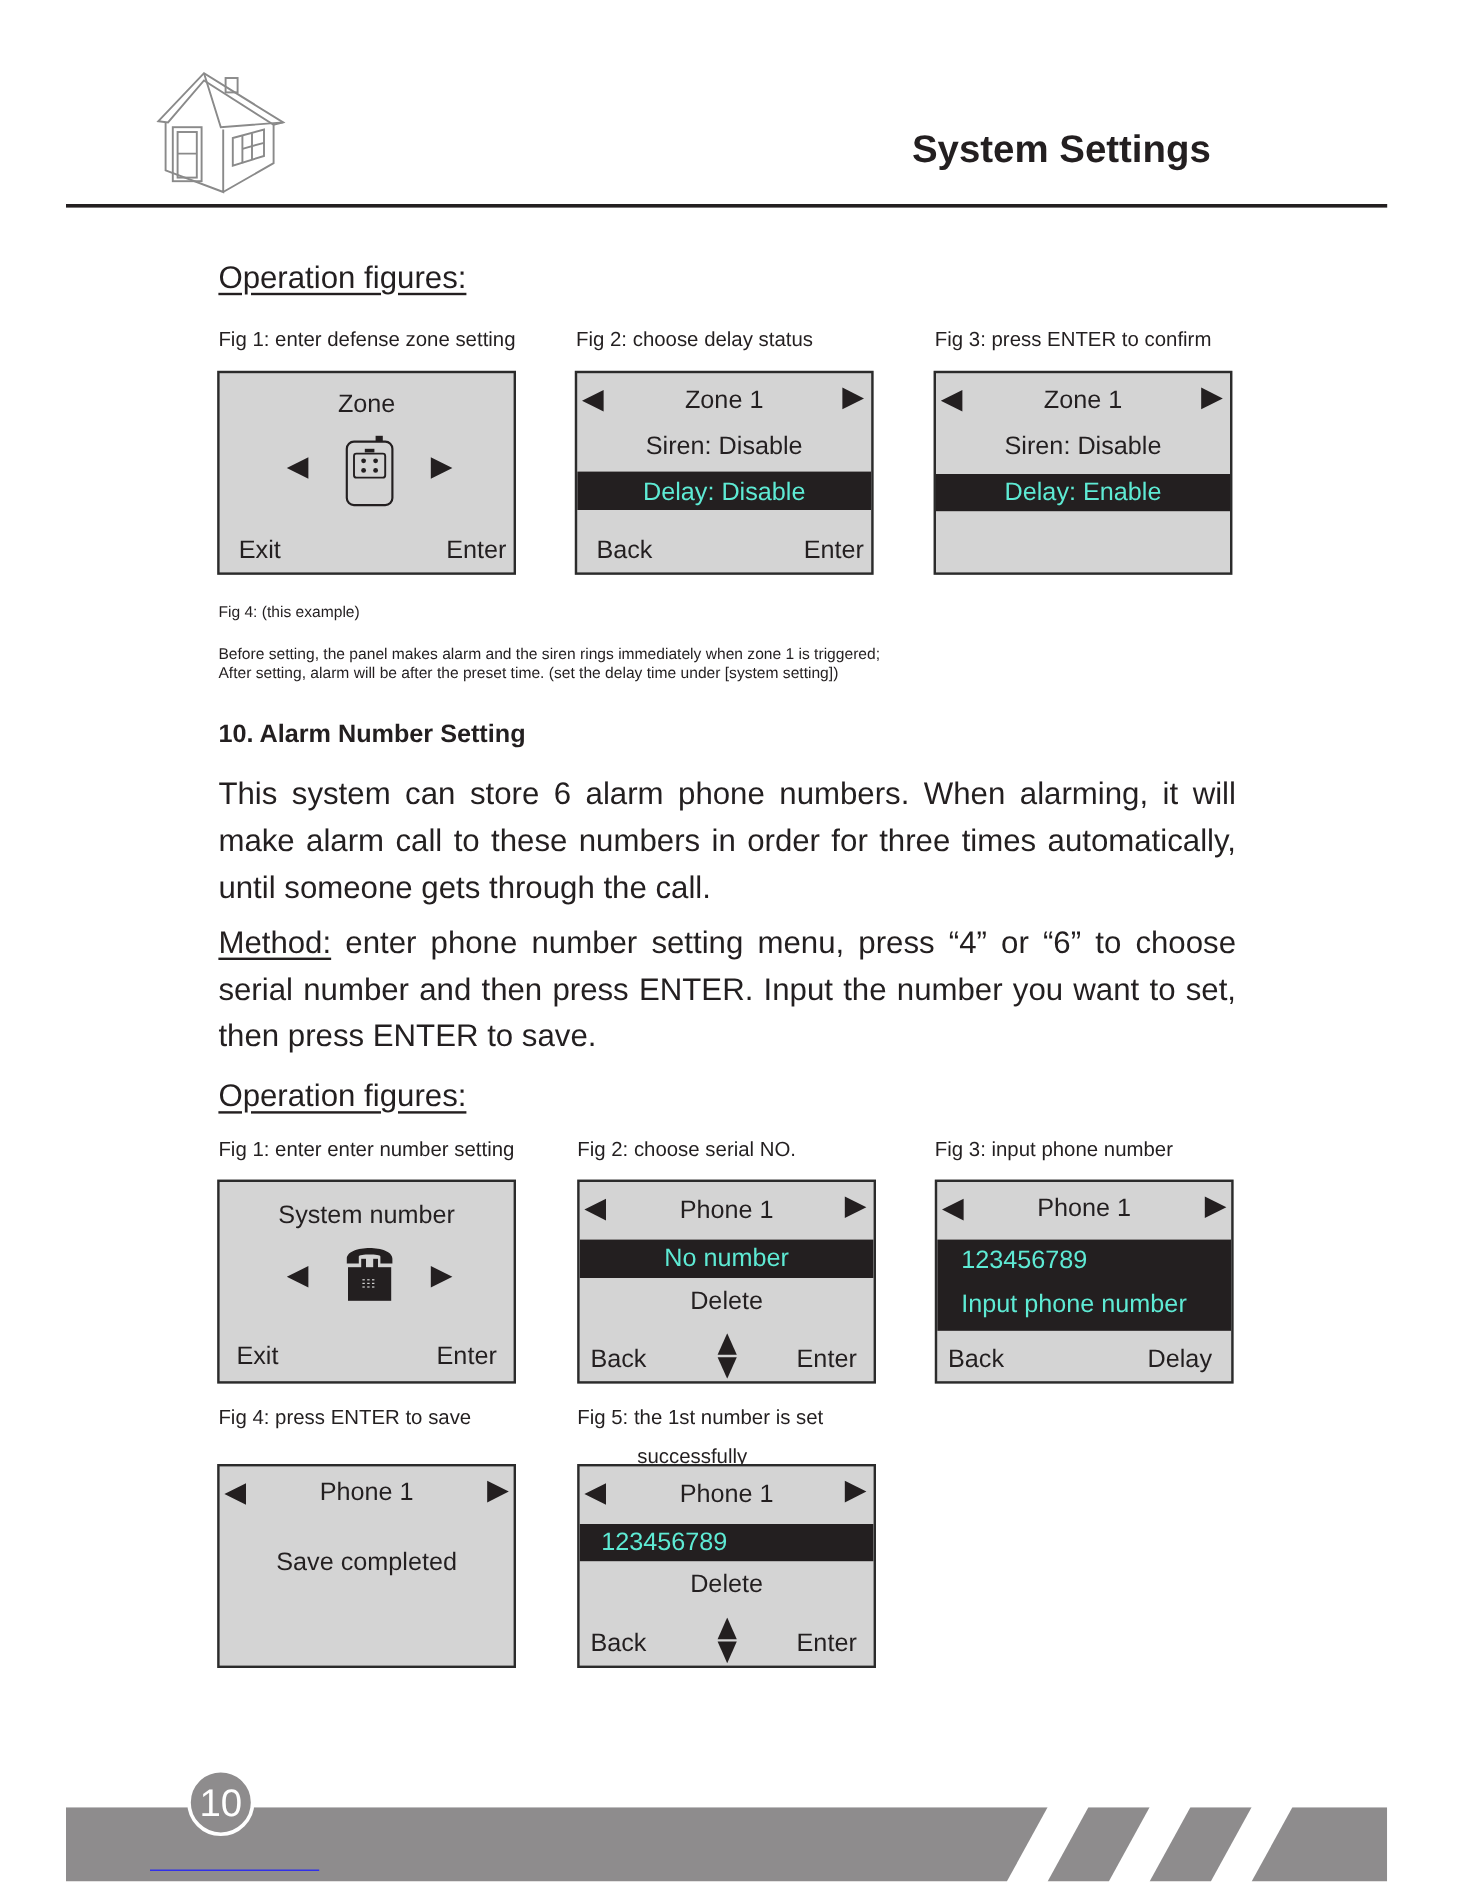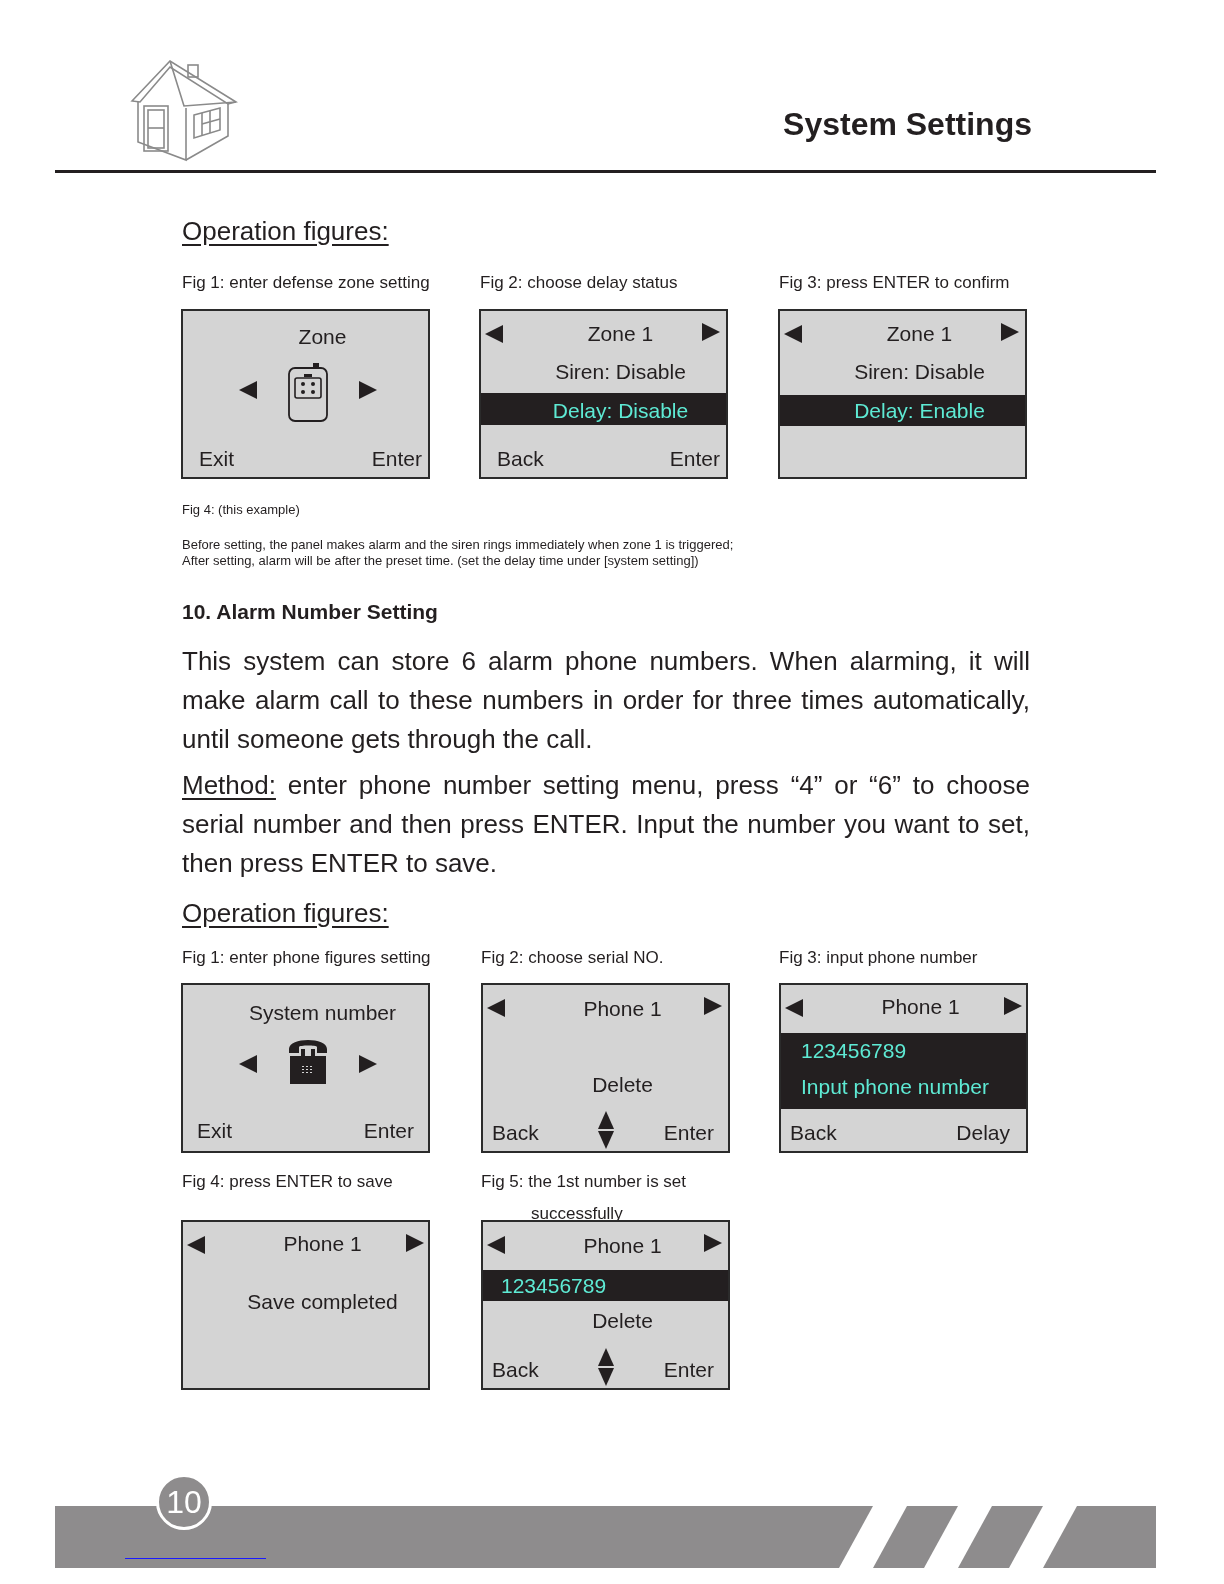--- a/index.html
+++ b/index.html
@@ -1,25 +1,25 @@
 <!DOCTYPE html>
 <html><head>
 <meta charset="utf-8">
 <style>
   html, body { margin:0; padding:0; background:#fff; }
   body { width:1224px; height:1584px; position:relative; overflow:hidden;
          font-family:"Liberation Sans", sans-serif; color:#231f20; }
   .abs { position:absolute; }
   .house { left:128px; top:58px; width:110px; height:106px; }
-  .page-title { left:760px; top:106px; width:272px; text-align:right; font-size:32px; font-weight:bold; color:#231f20; }
+  .page-title { left:760px; top:106px; width:272px; text-align:left; font-size:32px; font-weight:bold; color:#231f20; }
   .header-rule { left:55px; top:170px; width:1101px; height:3px; background:#231f20; }
   .op-title { left:182px; font-size:26px; text-decoration:underline; text-underline-offset:4px; color:#231f20; }
   .caption { font-size:17px; color:#231f20; white-space:nowrap; }
   .lcd { position:absolute; width:249px; height:170px; background:#d4d4d4; border:2px solid #2b2b2b; box-sizing:border-box; overflow:hidden; font-size:21px; }
-  .lcd .row { position:absolute; left:0; width:100%; text-align:center; white-space:nowrap;padding-left:17px; }
+  .lcd .row { position:absolute; left:0; width:100%; text-align:center; white-space:nowrap; }
   .lcd .hl { background:#231f20; color:#5eead4; }
   .lcd .soft-l { position:absolute; left:16px; bottom:6px; }
   .lcd .soft-r { position:absolute; right:6px; bottom:6px; }
   .tri-l { width:0; height:0; border-top:9px solid transparent; border-bottom:9px solid transparent; border-right:18px solid #231f20; position:absolute; }
   .tri-r { width:0; height:0; border-top:9px solid transparent; border-bottom:9px solid transparent; border-left:18px solid #231f20; position:absolute; }
   .updown { position:absolute; left:50%; margin-left:-9px; width:18px; height:38px; }
   .body-text { left:182px; width:848px; font-size:26px; line-height:39px; text-align:justify; color:#231f20; }
   .section-h { left:182px; top:600px; font-size:21px; font-weight:bold; }
   .note { left:182px; font-size:13px; line-height:26px; }
   .footer-bar { left:55px; top:1506px; width:1101px; height:62px; }
@@ -91,21 +91,21 @@
 
 <div class="abs note" style="top:497px">Fig 4: (this example)</div>
 <div class="abs note" style="top:532px">Before setting, the panel makes alarm and the siren rings immediately when zone 1 is triggered;</div>
 <div class="abs note" style="top:548px">After setting, alarm will be after the preset time. (set the delay time under [system setting])</div>
 
 <div class="abs section-h">10. Alarm Number Setting</div>
 <div class="abs body-text" style="top:642px">This system can store 6 alarm phone numbers. When alarming, it will make alarm call to these numbers in order for three times automatically, until someone gets through the call.</div>
 <div class="abs body-text" style="top:766px"><span style="text-decoration:underline;text-underline-offset:4px">Method:</span><span> enter phone number setting menu, press “4” or “6” to choose serial number and then press ENTER. Input the number you want to set, then press ENTER to save.</span></div>
 
 <div class="abs op-title" style="top:898px">Operation figures:</div>
-<div class="abs caption" style="left:182px;top:948px">Fig 1: enter phone figures setting</div>
+<div class="abs caption" style="left:182px;top:948px">Fig 1: enter enter number setting</div>
 <div class="abs caption" style="left:481px;top:948px">Fig 2: choose serial NO.</div>
 <div class="abs caption" style="left:779px;top:948px">Fig 3: input phone number</div>
 
 <div class="lcd" style="left:181px;top:983px">
   <div class="row" style="top:16px">System number</div>
   <div class="tri-l" style="left:56px;top:70px"></div>
   <svg style="position:absolute;left:104px;top:50px" width="42" height="50" viewBox="0 0 42 50">
     <path d="M2,14 C2,2 40,2 40,14 L40,18 L30,18 L30,12 C30,10 12,10 12,12 L12,18 L2,18 Z" fill="#231f20"></path>
     <rect x="14" y="14" width="4" height="8" fill="#231f20"></rect>
       <rect x="24" y="14" width="4" height="8" fill="#231f20"></rect>
@@ -124,20 +124,21 @@
   </svg>
   <div class="tri-r" style="left:176px;top:70px"></div>
   <div class="soft-l" style="left:14px;bottom:8px">Exit</div>
   <div class="soft-r" style="right:14px;bottom:8px">Enter</div>
 </div>
 
 <div class="lcd" style="left:481px;top:983px">
   <div class="tri-l" style="left:4px;top:14px"></div>
   <div class="row" style="top:12px">Phone  1</div>
   <div class="tri-r" style="right:6px;top:12px"></div>
+  <div class="row hl" style="top:48px;height:32px;line-height:32px">No  number</div>
   <div class="row" style="top:88px">Delete</div>
   <svg class="updown" style="bottom:2px" viewBox="0 0 18 38">
     <polygon points="9,0 17,18 1,18" fill="#231f20"></polygon>
       <polygon points="1,20 17,20 9,38" fill="#231f20"></polygon>
   </svg>
   <div class="soft-l" style="left:9px">Back</div>
   <div class="soft-r" style="right:14px">Enter</div>
 </div>
 
 <div class="lcd" style="left:779px;top:983px">

